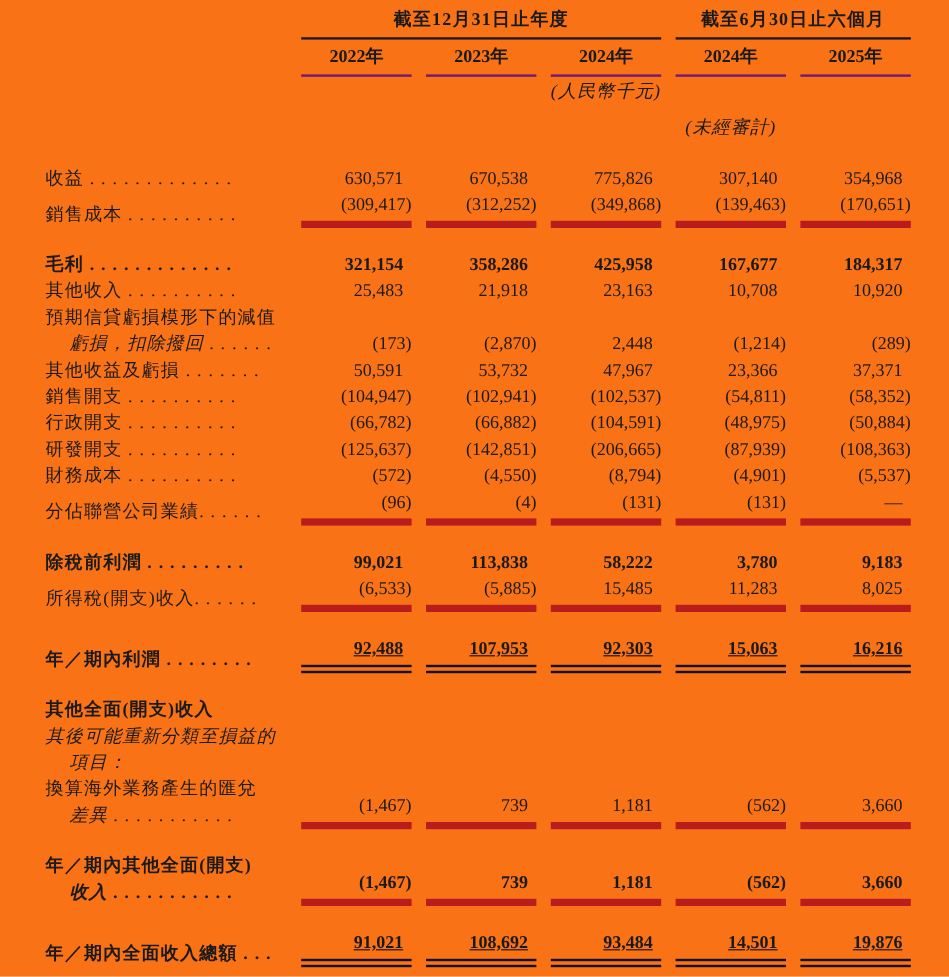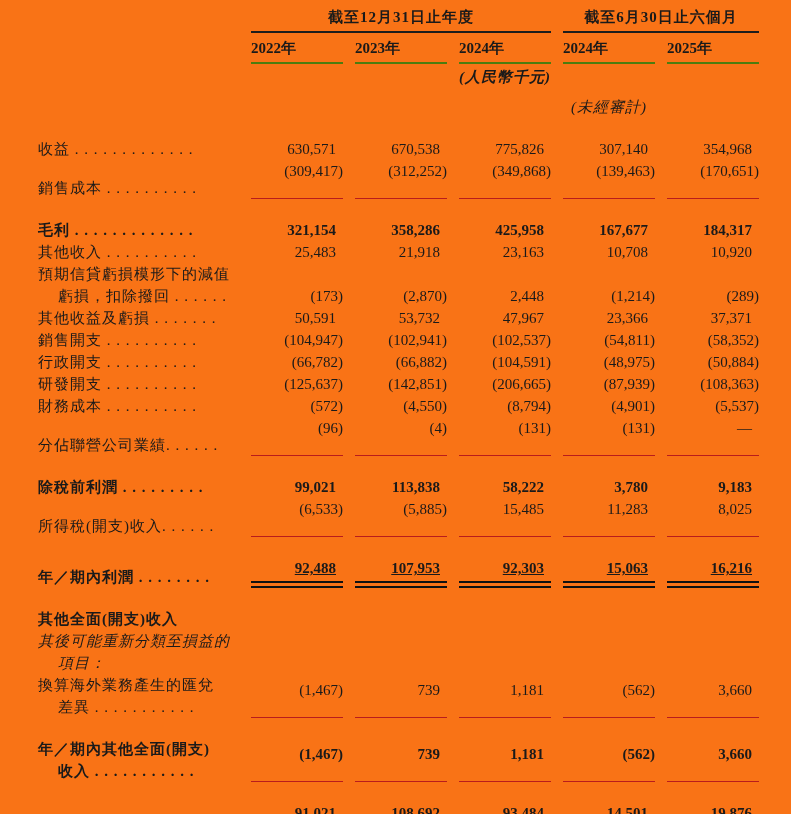--- a/index.html
+++ b/index.html
@@ -39,44 +39,45 @@
   .grp {
     font-weight: 700;
     text-align: center;
     letter-spacing: 1px;
     border-bottom: 2px solid #1d1d1d;
     padding-bottom: 3px;
   }
   tr.yr-row td { padding-top: 4px; }
   .yr {
     font-weight: 700;
-    border-bottom: 2px solid #4d7c0f;
+    text-align: center;
+    border-bottom: 2px solid #701a75;
     padding-bottom: 3px;
   }
   .note {
     text-align: center;
     font-style: italic;
     letter-spacing: 1px;
   }
-  tr.note1-row td { padding-top: 2px; font-weight: bold; }
+  tr.note1-row td { padding-top: 2px; }
   tr.note2-row td { padding-top: 8px; }
 
   
   tbody tr:first-child td { padding-top: 20px; }
   tr.gap td { padding-top: 20px; }
 
   td.label div { letter-spacing: 1px; }
-  .line2 { padding-left: 20px; }
+  .line2 { padding-left: 20px; font-style: italic; }
   .b  { font-weight: 700; }
   .it { font-style: italic; margin-top: 38px; }
 
   .cell { text-align: right; }
   .cell.u {
-    border-bottom: 1px solid #b91c1c;
-    padding-bottom: 16px;
+    border-bottom: 6px solid #b91c1c;
+    padding-bottom: 2px;
   }
   .cell.uu {
     border-bottom: 7px double #111111;
     padding-bottom: 2px;
     text-decoration: underline;
   }
   .cell.pos { padding-right: 7px; }
 </style>
 </head>
 <body>

